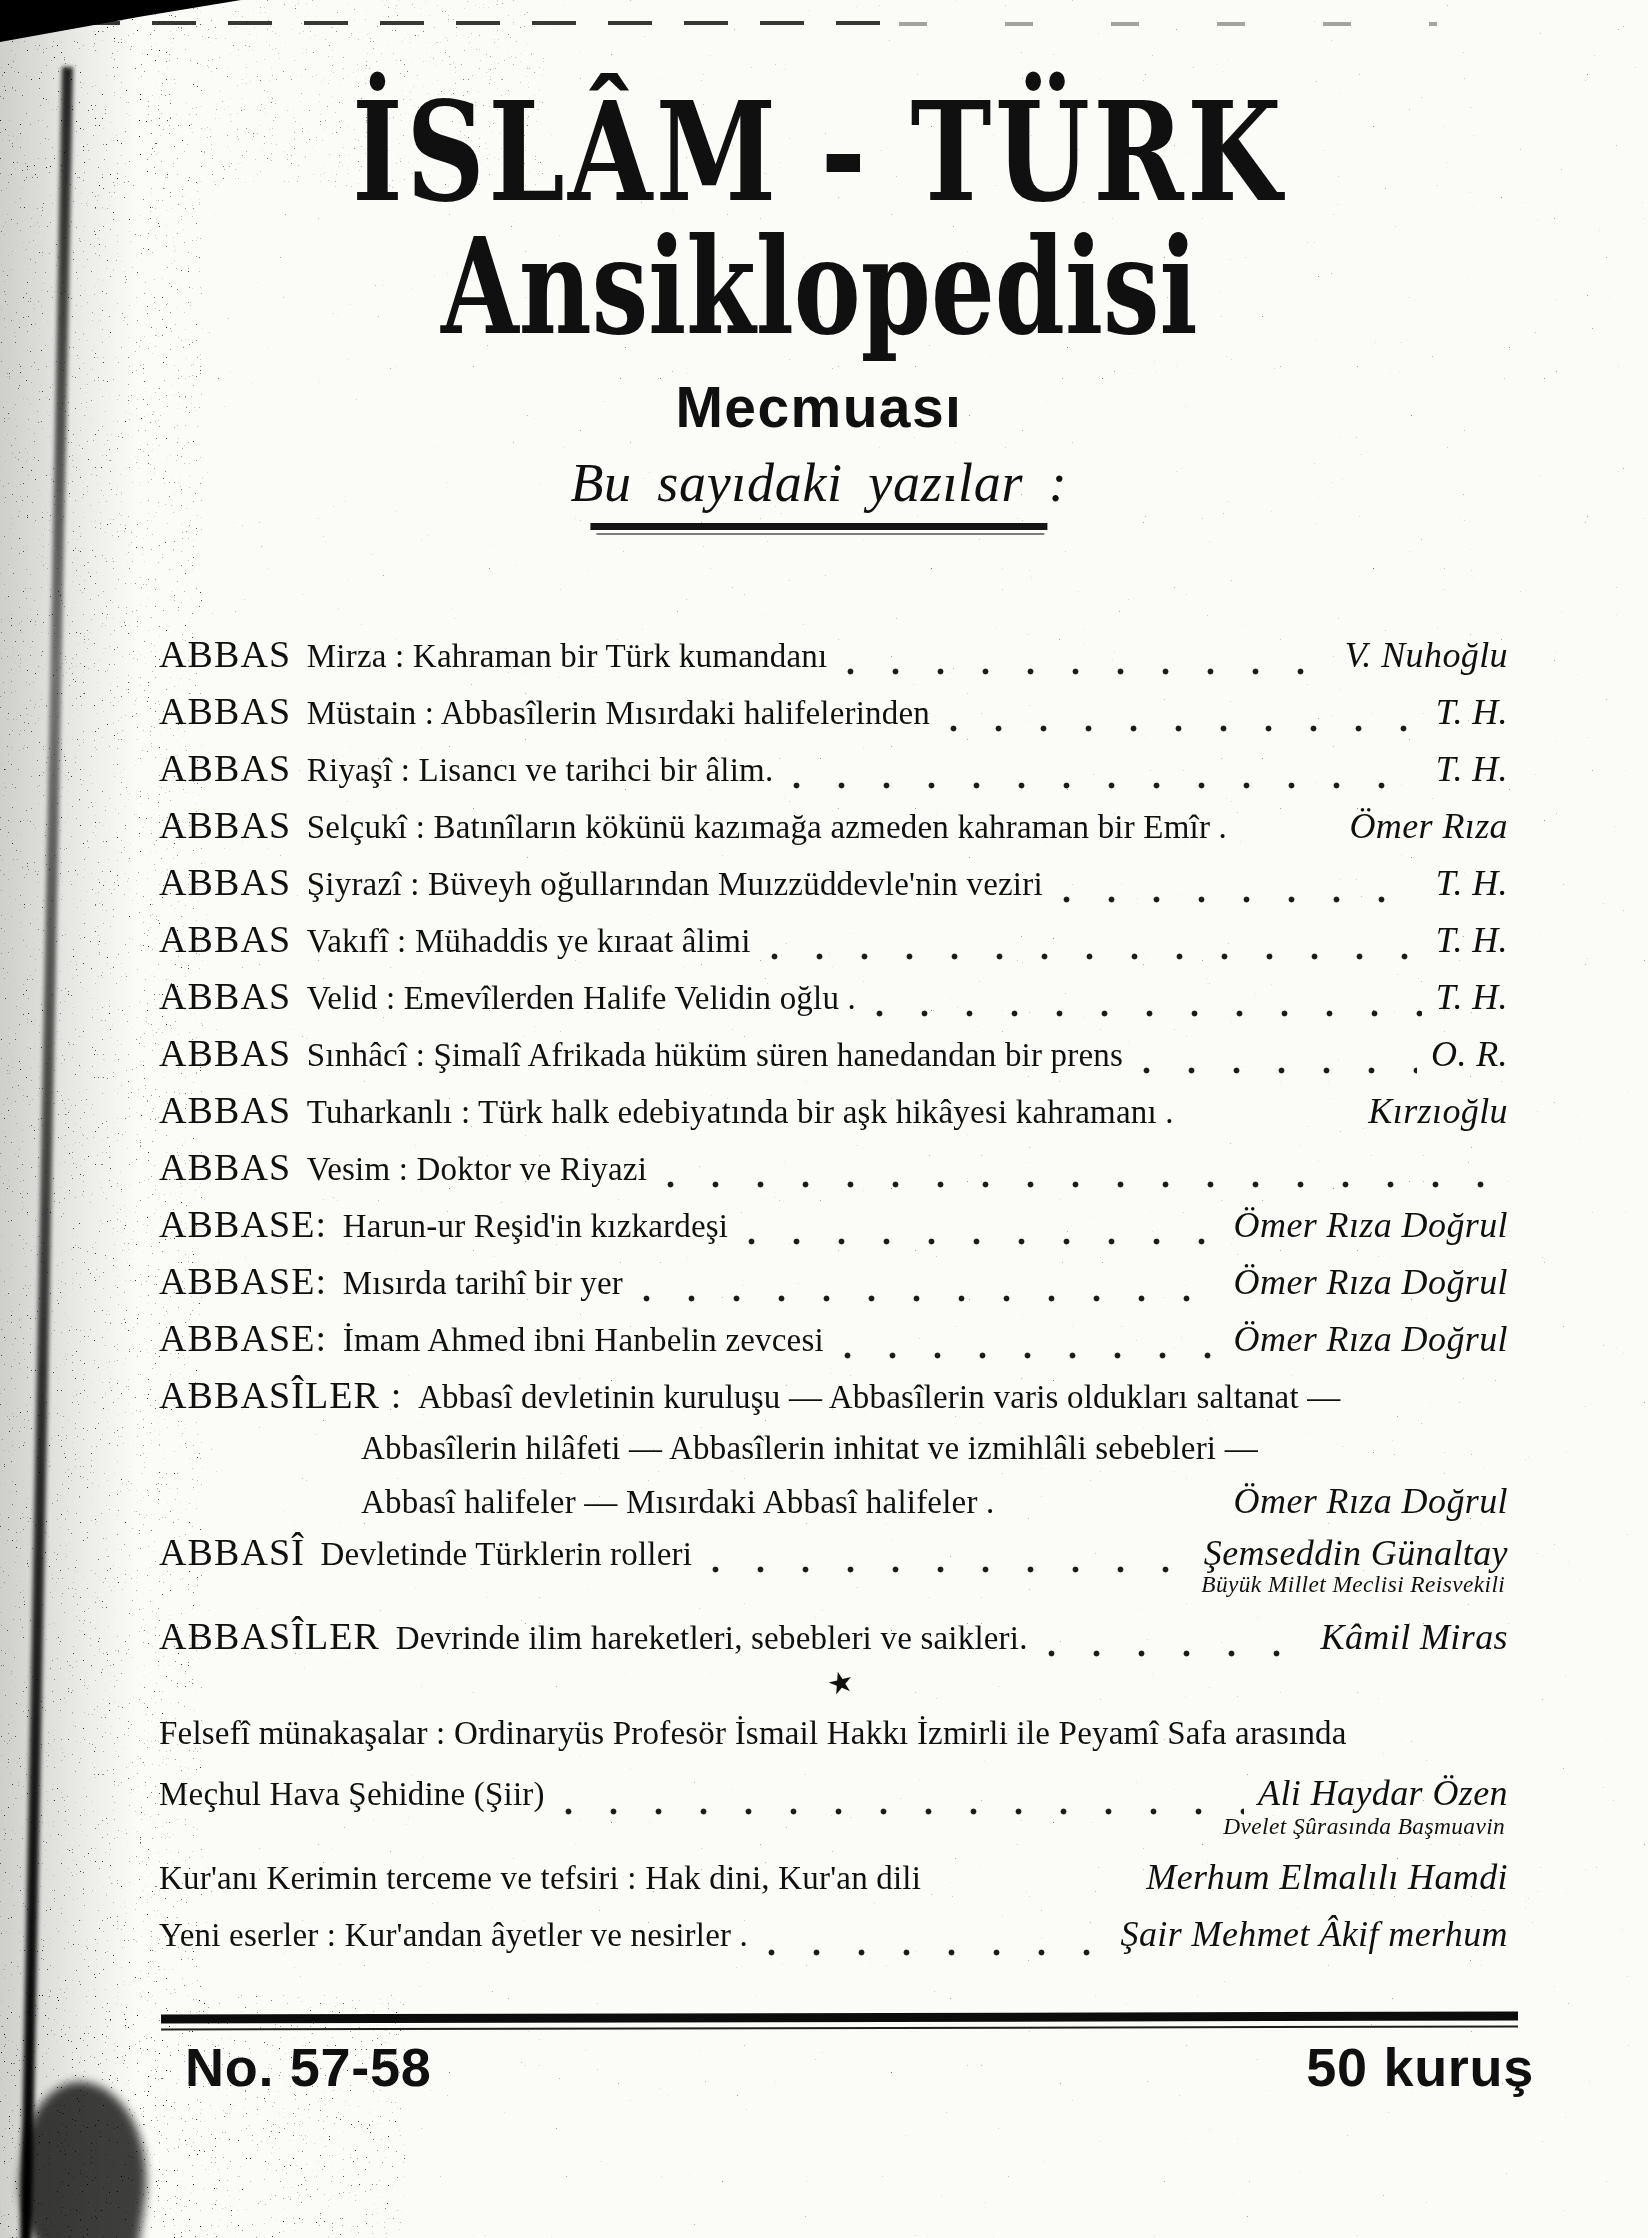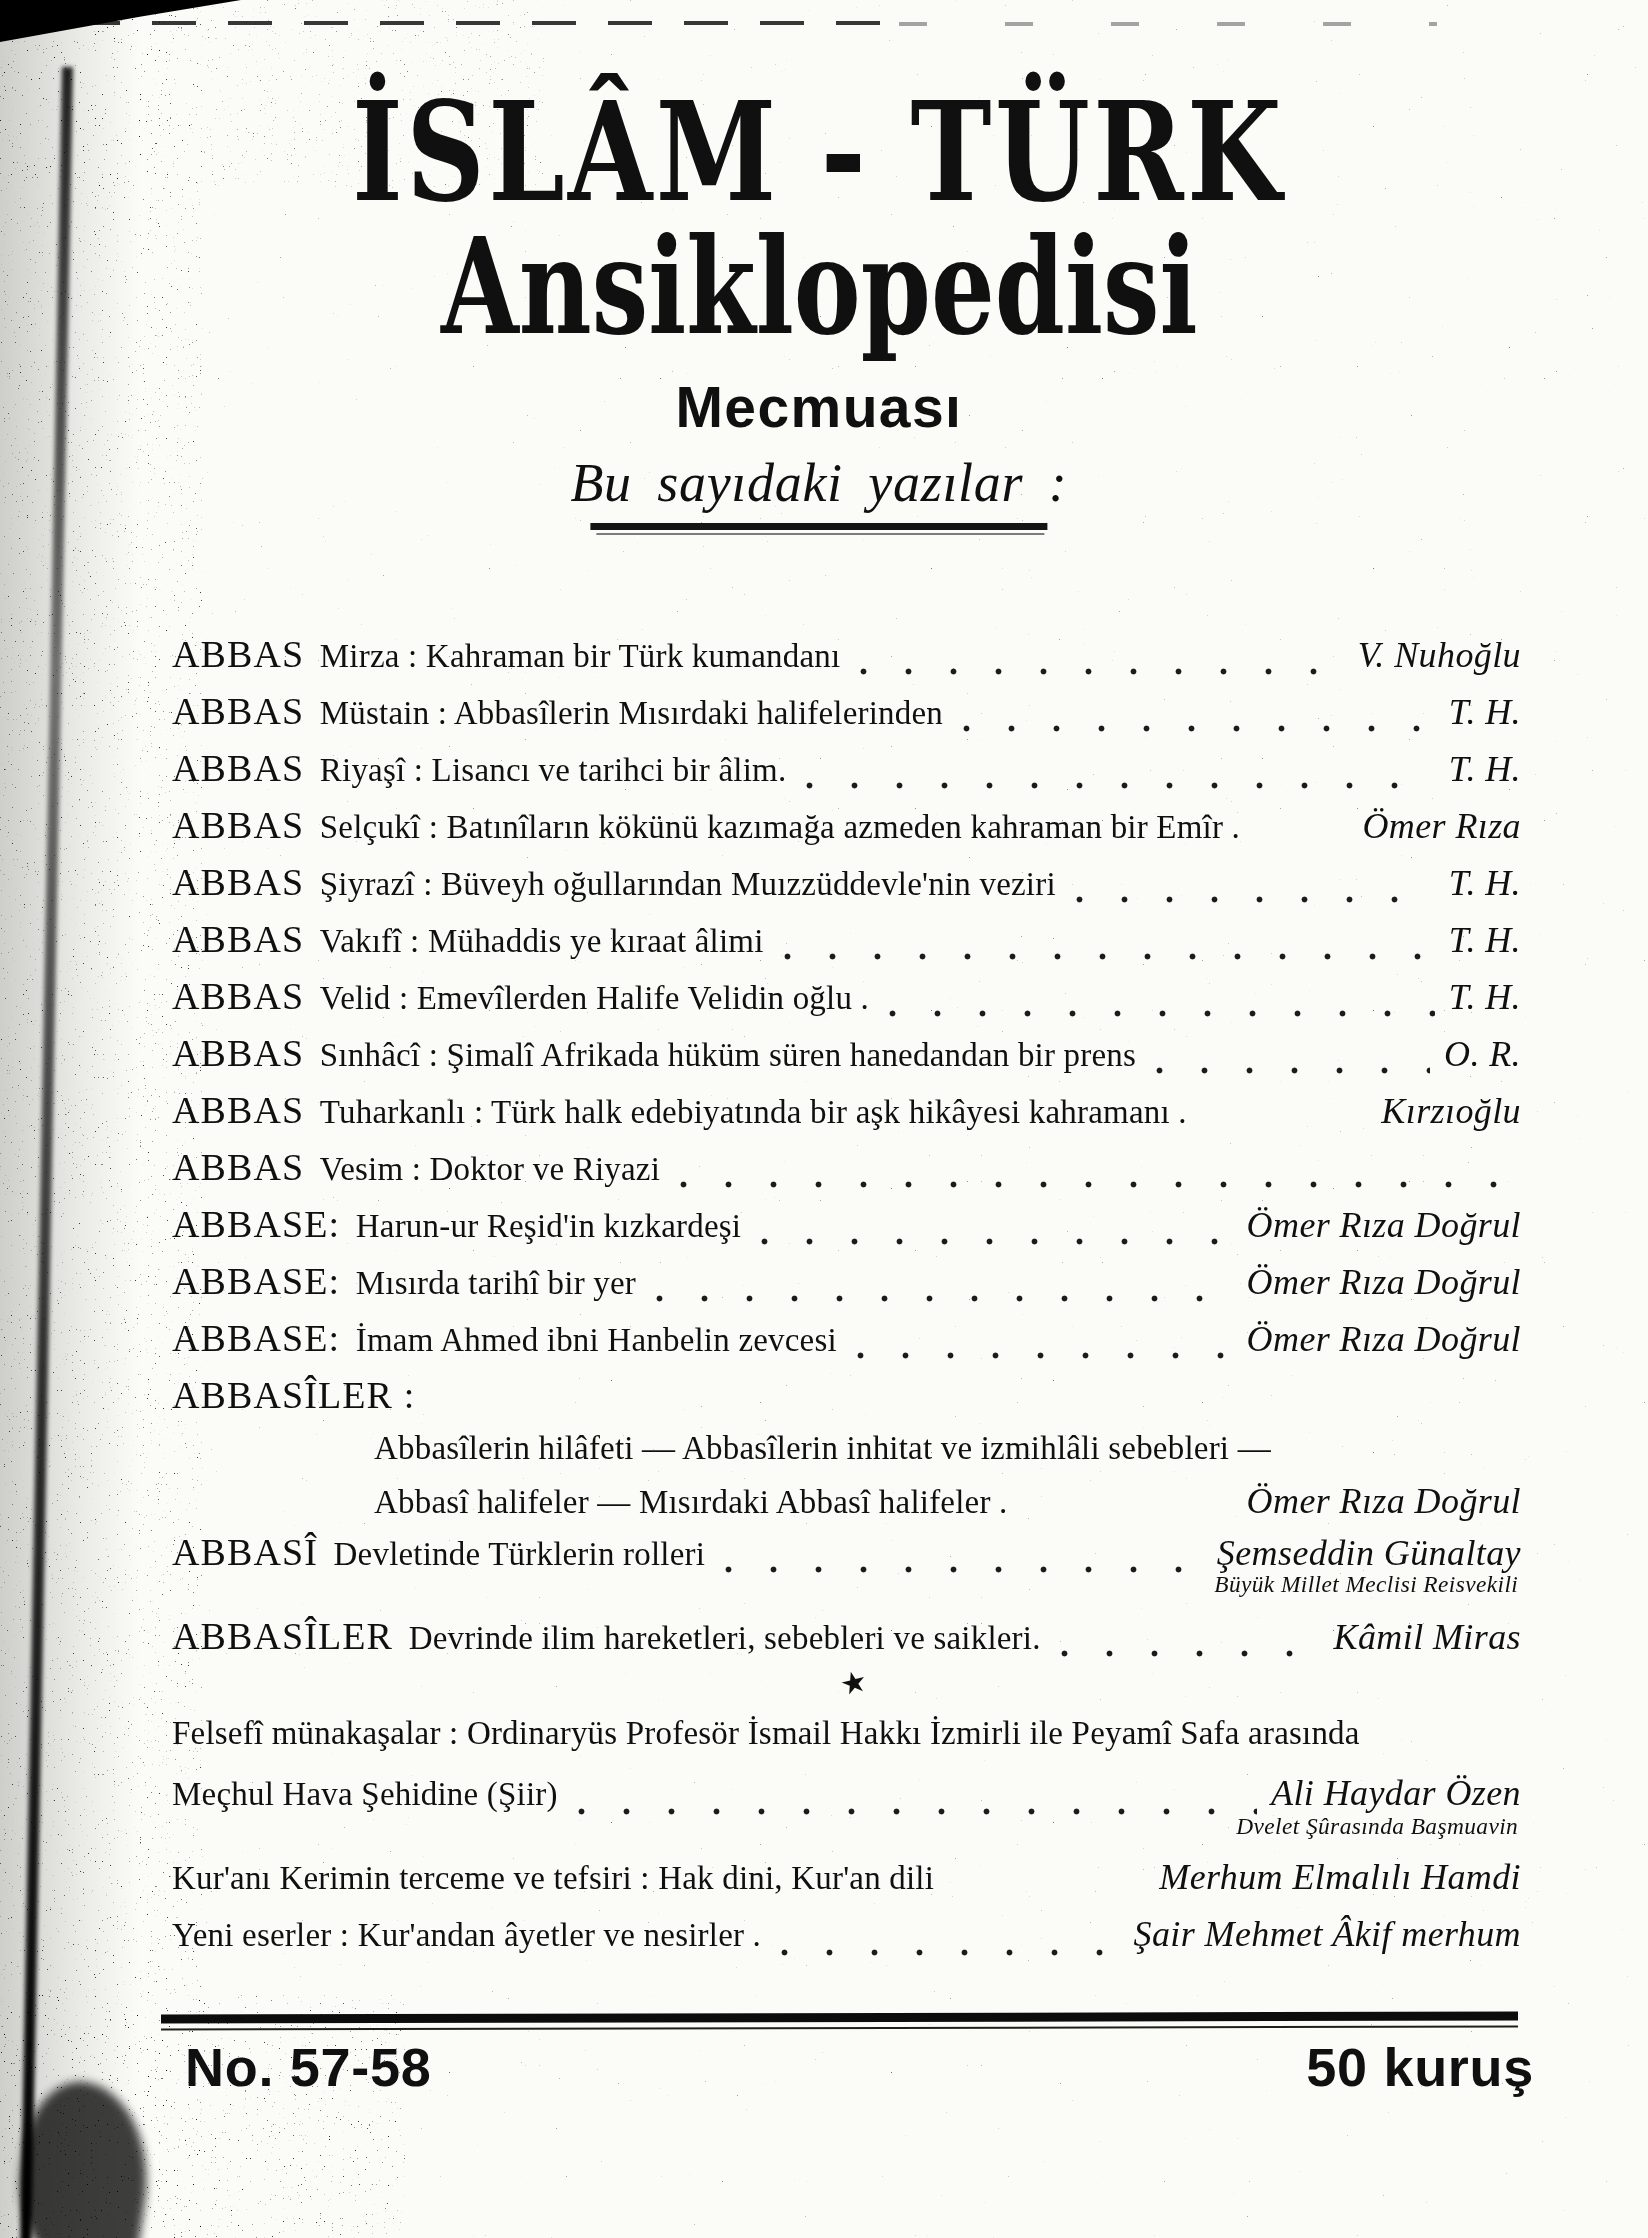--- a/index.html
+++ b/index.html
@@ -48,21 +48,21 @@
   .title1 { font-family:"DejaVu Serif", serif; font-weight:700; font-size:136px; line-height:1.0; letter-spacing:4.2px; white-space:nowrap; }
   .title1 > span { display:inline-block; transform:scaleX(.80); }
   .title2 { font-family:"DejaVu Serif", serif; font-weight:700; font-size:132px; line-height:.95; white-space:nowrap; margin-top:4.2px; }
   .title2 > span { display:inline-block; transform:scaleX(.76); }
   .subtitle { font-family:"Liberation Sans", sans-serif; font-weight:700; font-size:57px; letter-spacing:1.4px; margin-top:24px; }
   .contents-heading { font-style:italic; font-size:54px; word-spacing:11.3px; margin-top:12.7px; letter-spacing:0.7px; }
   .heading-underline { position:relative; width:457px; height:7px; background:#151515; margin:8.5px auto 0; }
   .heading-underline::after { content:""; position:absolute; left:5.7px; right:2.8px; top:10.6px; height:2.1px; background:rgba(20,20,20,.55); }
 
   
-  .toc { position:absolute; left:172px; width:1349px; top:626px; font-size:33px; }
+  .toc { position:absolute; left:159px; width:1349px; top:626px; font-size:33px; }
   .toc-row { display:flex; align-items:baseline; height:57px; padding-top:5.7px; box-sizing:border-box; white-space:nowrap; }
   .toc-row.cont { height:50px; padding-left:202px; }
   .toc-row .term { font-size:38px; letter-spacing:1.1px; margin-right:15.6px; }
   .toc-row .rest { letter-spacing:0.2px; }
   .leader { flex:1 1 auto; min-width:25.5px; height:7px; align-self:flex-end; margin:0 14px 8.5px 20px; }
   .leader.dots {
     background-image:radial-gradient(circle at 3.5px 3.5px, #1b1b1b 2.5px, rgba(0,0,0,0) 3.3px);
     background-size:45px 7px; background-repeat:repeat-x;
   }
   .author { font-style:italic; font-size:36px; letter-spacing:0.4px; }
@@ -173,20 +173,21 @@
         <span class="author">Ömer Rıza Doğrul</span>
       </div>
       <div class="toc-row">
         <span class="term">ABBASE:</span>
         <span class="rest">İmam Ahmed ibni Hanbelin zevcesi</span>
         <span class="leader dots"></span>
         <span class="author">Ömer Rıza Doğrul</span>
       </div>
       <div class="toc-row">
         <span class="term">ABBASÎLER :</span>
+        <span class="rest">Abbasî devletinin kuruluşu — Abbasîlerin varis oldukları saltanat —</span>
       </div>
       <div class="toc-row cont">
         <span class="rest">Abbasîlerin hilâfeti — Abbasîlerin inhitat ve izmihlâli sebebleri —</span>
       </div>
       <div class="toc-row cont">
         <span class="rest">Abbasî halifeler — Mısırdaki Abbasî halifeler .</span>
         <span class="leader"></span>
         <span class="author">Ömer Rıza Doğrul</span>
       </div>
       <div class="toc-row">

